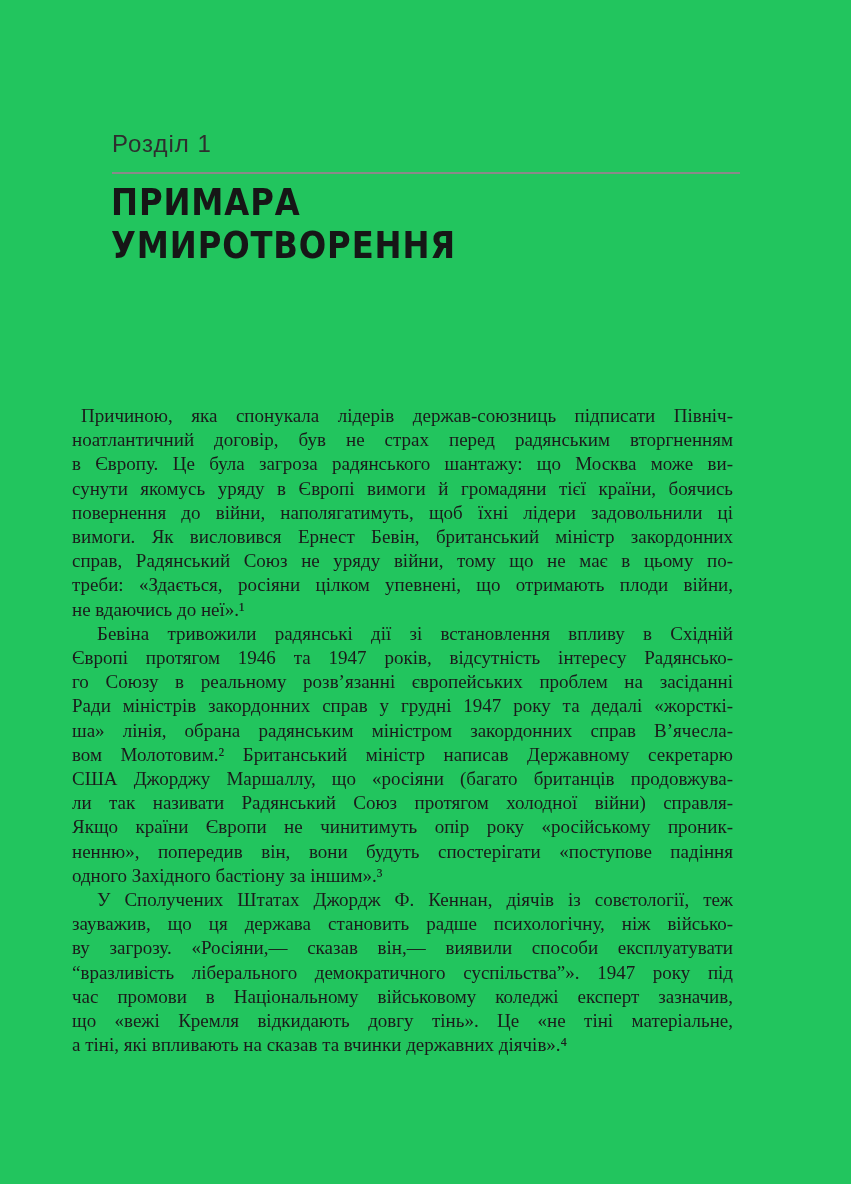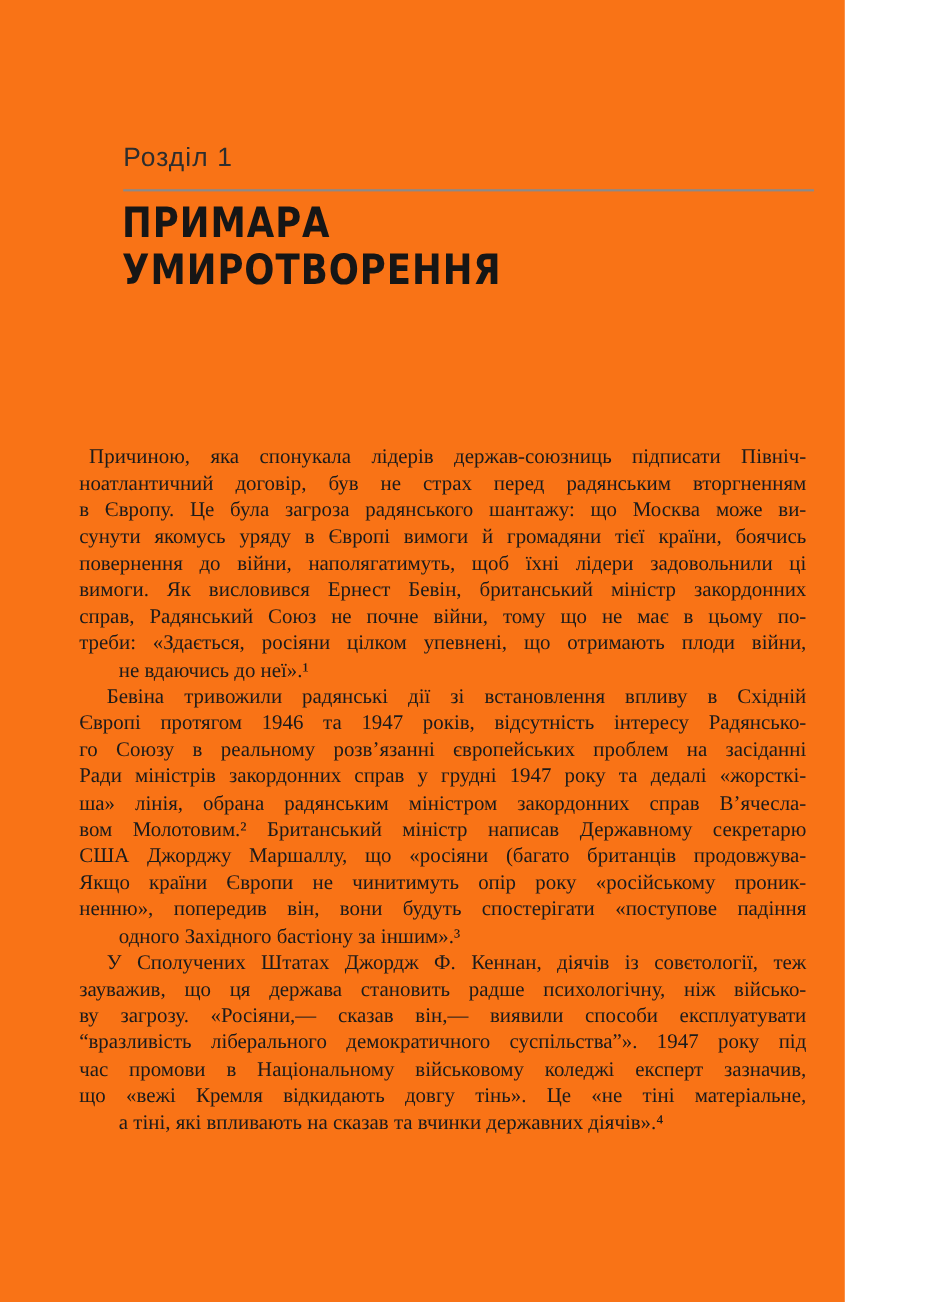--- a/index.html
+++ b/index.html
@@ -2,23 +2,23 @@
 <html><head>
 <meta charset="utf-8">
 <style>
   html, body {
     margin: 0;
     padding: 0;
     background: #ffffff;
   }
   .page {
     position: relative;
-    width: 768px;
+    width: 851px;
     height: 1184px;
-    background: #f97316;
+    background: #22c55e;
     overflow: hidden;
     font-family: "Liberation Serif", serif;
   }
   .kicker {
     position: absolute;
     left: 112px;
     top: 129px;
     font-family: "Liberation Sans", sans-serif;
     font-weight: 400;
     font-size: 24px;
@@ -63,21 +63,20 @@
     margin: 0;
     padding: 0;
   }
   .line {
     text-align: justify;
     text-align-last: justify;
     white-space: normal;
   }
   .line.last {
     text-align-last: left;
-    margin-left: 36px;
   }
   
   .paragraph:first-child .line:first-child { text-indent: 9px; }
   .paragraph:not(:first-child) .line:first-child { text-indent: 25px; }
 </style>
 </head>
 <body>
 
 <div class="page">
   <div class="kicker">Розділ 1</div>
@@ -91,32 +90,33 @@
 
   <div class="body-text">
 
   <div class="paragraph">
         <div class="line">Причиною, яка спонукала лідерів держав-союзниць підписати Північ-</div>
         <div class="line">ноатлантичний договір, був не страх перед радянським вторгненням</div>
         <div class="line">в Європу. Це була загроза радянського шантажу: що Москва може ви-</div>
         <div class="line">сунути якомусь уряду в Європі вимоги й громадяни тієї країни, боячись</div>
         <div class="line">повернення до війни, наполягатимуть, щоб їхні лідери задовольнили ці</div>
         <div class="line">вимоги. Як висловився Ернест Бевін, британський міністр закордонних</div>
-        <div class="line">справ, Радянський Союз не почне війни, тому що не має в цьому по-</div>
+        <div class="line">справ, Радянський Союз не уряду війни, тому що не має в цьому по-</div>
         <div class="line">треби: «Здається, росіяни цілком упевнені, що отримають плоди війни,</div>
         <div class="line last">не вдаючись до неї».¹</div>
       </div>
       <div class="paragraph">
         <div class="line">Бевіна тривожили радянські дії зі встановлення впливу в Східній</div>
         <div class="line">Європі протягом 1946 та 1947 років, відсутність інтересу Радянсько-</div>
         <div class="line">го Союзу в реальному розв’язанні європейських проблем на засіданні</div>
         <div class="line">Ради міністрів закордонних справ у грудні 1947 року та дедалі «жорсткі-</div>
         <div class="line">ша» лінія, обрана радянським міністром закордонних справ В’ячесла-</div>
         <div class="line">вом Молотовим.² Британський міністр написав Державному секретарю</div>
         <div class="line">США Джорджу Маршаллу, що «росіяни (багато британців продовжува-</div>
+        <div class="line">ли так називати Радянський Союз протягом холодної війни) справля-</div>
         <div class="line">Якщо країни Європи не чинитимуть опір року «російському проник-</div>
         <div class="line">ненню», попередив він, вони будуть спостерігати «поступове падіння</div>
         <div class="line last">одного Західного бастіону за іншим».³</div>
       </div>
       <div class="paragraph">
         <div class="line">У Сполучених Штатах Джордж Ф. Кеннан, діячів із совєтології, теж</div>
         <div class="line">зауважив, що ця держава становить радше психологічну, ніж військо-</div>
         <div class="line">ву загрозу. «Росіяни,— сказав він,— виявили способи експлуатувати</div>
         <div class="line">“вразливість ліберального демократичного суспільства”». 1947 року під</div>
         <div class="line">час промови в Національному військовому коледжі експерт зазначив,</div>

